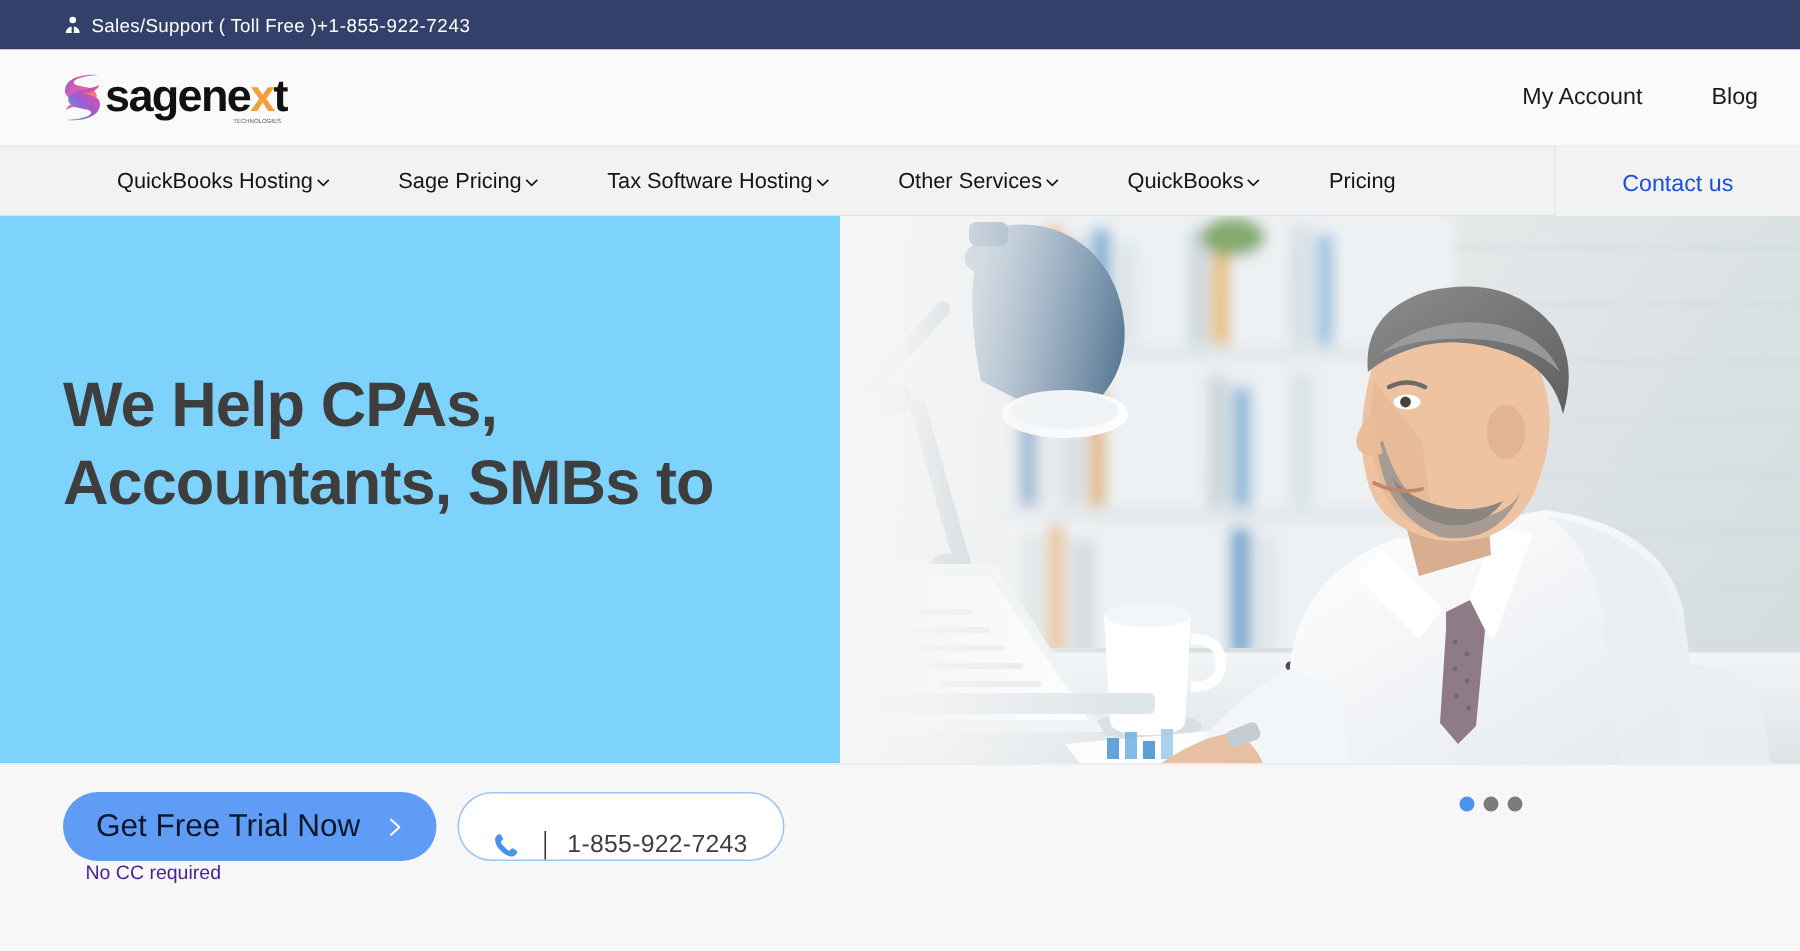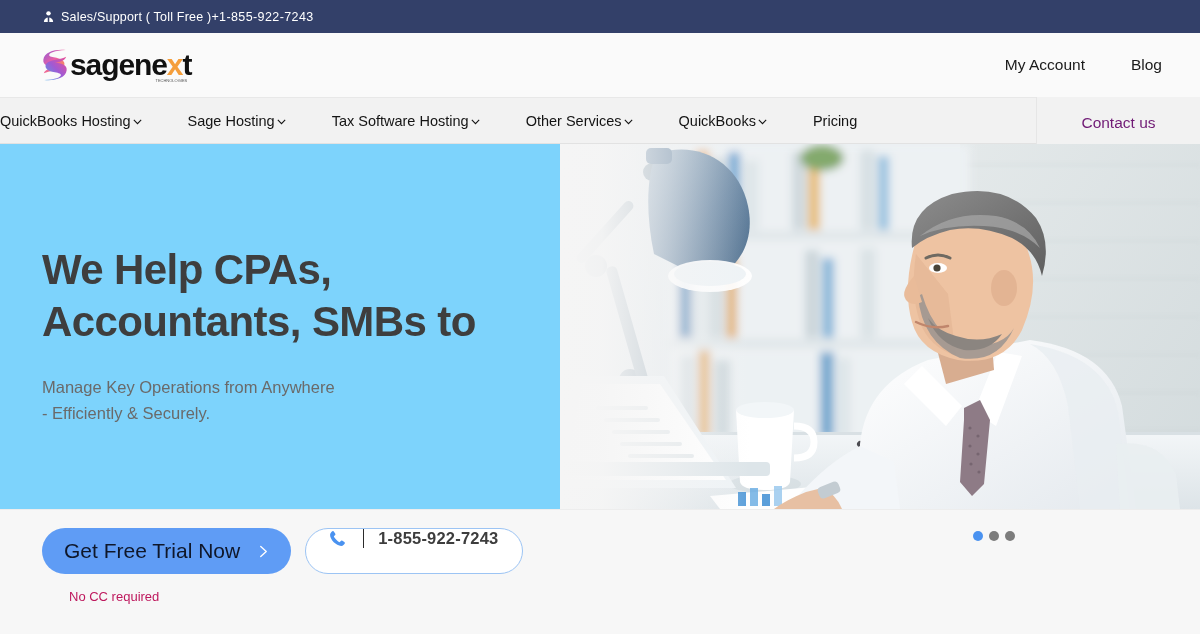--- a/index.html
+++ b/index.html
@@ -80,21 +80,21 @@
     position: absolute;
     right: 4px;
     bottom: -3px;
     font-size: 4px;
     letter-spacing: 0;
     color: #555;
     font-weight: normal;
   }
   .header-links {
     margin-left: auto;
-    margin-right: 38px;
+    margin-right: 28px;
     display: flex;
     align-items: center;
     gap: 46px;
   }
   .header-links a {
     color: #1a1a1a;
     font-size: 15.5px;
     text-decoration: none;
     white-space: nowrap;
   }
@@ -107,20 +107,21 @@
     height: 47px;
     background: #f2f2f2;
     border-top: 1px solid #e8e8e8;
     border-bottom: 1px solid #e2e2e2;
     display: flex;
     align-items: center;
   }
   .nav-items {
     display: flex;
     align-items: center;
+    margin-left: 78px;
   }
   .nav-item {
     display: inline-flex;
     align-items: center;
     gap: 1px;
     font-size: 14.5px;
     color: #141414;
     text-decoration: none;
     white-space: nowrap;
     margin-right: 45px;
@@ -136,21 +137,21 @@
     height: 53px;
     background: #f2f2f2;
     border-left: 1px solid #e6e6e6;
     border-bottom: 1px solid #e2e2e2;
     display: flex;
     align-items: center;
     justify-content: center;
   }
   .contact-box a {
     font-size: 15.5px;
-    color: #701a75;
+    color: #1d4ed8;
     text-decoration: none;
     white-space: nowrap;
   }
 
   
   .hero {
     position: absolute;
     top: 144px; left: 0;
     width: 1200px;
     height: 365px;
@@ -223,51 +224,49 @@
     height: 46px;
     padding: 0 22px 0 22px;
     font-size: 21px;
     font-family: "Liberation Sans", sans-serif;
     cursor: pointer;
     white-space: nowrap;
   }
   .chev { width: 11px; height: 13px; display: block; }
   .btn-phone {
     display: inline-flex;
-    align-items: flex-start;
+    align-items: flex-end;
     gap: 0;
     background: #ffffff;
     border: 1px solid #9cc4f4;
     border-radius: 28px;
     height: 46px;
     padding: 0 24px 0 22px;
     cursor: pointer;
     white-space: nowrap;
-    font-weight: bold;
   }
   .phone-icon { width: 19px; height: 19px; display: block; }
   .phone-div {
     width: 1px;
     height: 19px;
     background: #2b2b2b;
     margin: 0 14px 0 16px;
   }
   .phone-num {
     font-size: 16.5px;
     color: #3d3d3d;
     letter-spacing: 0.2px;
     font-family: "Liberation Sans", sans-serif;
   }
   .no-cc {
     position: absolute;
     left: 57px;
-    top: 79px;
+    top: 64px;
     font-size: 13px;
-    color: #be185d;
-    margin-left: 12px;
+    color: #4c1d95;
   }
 
   .dots {
     position: absolute;
     left: 973px;
     top: 531px;
     display: flex;
     align-items: center;
     gap: 6px;
   }
@@ -326,21 +325,21 @@
     <div class="nav-items">
 
       <a class="nav-item" href="#">
         <span>QuickBooks Hosting</span>
         <svg class="caret" viewBox="0 0 12 12">
             <path d="M2 4.3 L6 8.3 L10 4.3" fill="none" stroke="#141414" stroke-width="1.2"></path>
           </svg>
       </a>
 
       <a class="nav-item" href="#">
-        <span>Sage Hosting</span>
+        <span>Sage Pricing</span>
         <svg class="caret" viewBox="0 0 12 12">
             <path d="M2 4.3 L6 8.3 L10 4.3" fill="none" stroke="#141414" stroke-width="1.2"></path>
           </svg>
       </a>
 
       <a class="nav-item" href="#">
         <span>Tax Software Hosting</span>
         <svg class="caret" viewBox="0 0 12 12">
             <path d="M2 4.3 L6 8.3 L10 4.3" fill="none" stroke="#141414" stroke-width="1.2"></path>
           </svg>
@@ -554,24 +553,20 @@
         <path d="M556 300 Q600 294 616 330 L620 365 L560 365 Z" fill="#e9eef1" opacity="0.9"></path>
       </svg>
       <div class="hero-fade"></div>
     </div>
 
     <div class="hero-copy">
       <h1 class="hero-title">
         <span>We Help CPAs,</span><br>
         <span>Accountants, SMBs to</span><br>
       </h1>
-      <p class="hero-sub">
-        <span>Manage Key Operations from Anywhere</span><br>
-        <span>- Efficiently &amp; Securely.</span>
-      </p>
     </div>
   </div>
 
   <div class="cta-strip">
 
     <div class="cta-row">
 
       <button class="btn-trial">
         <span>Get Free Trial Now</span>
         <svg class="chev" viewBox="0 0 12 14">

